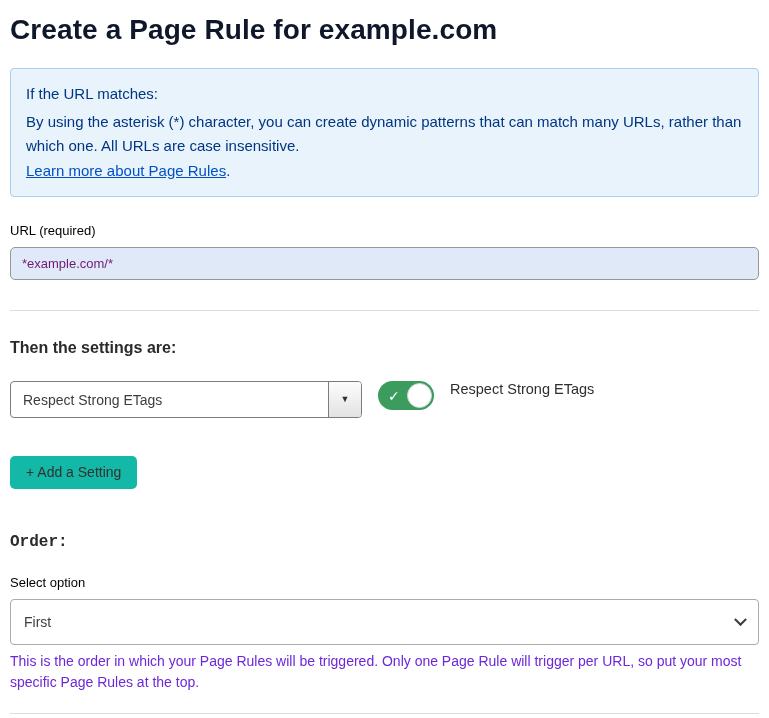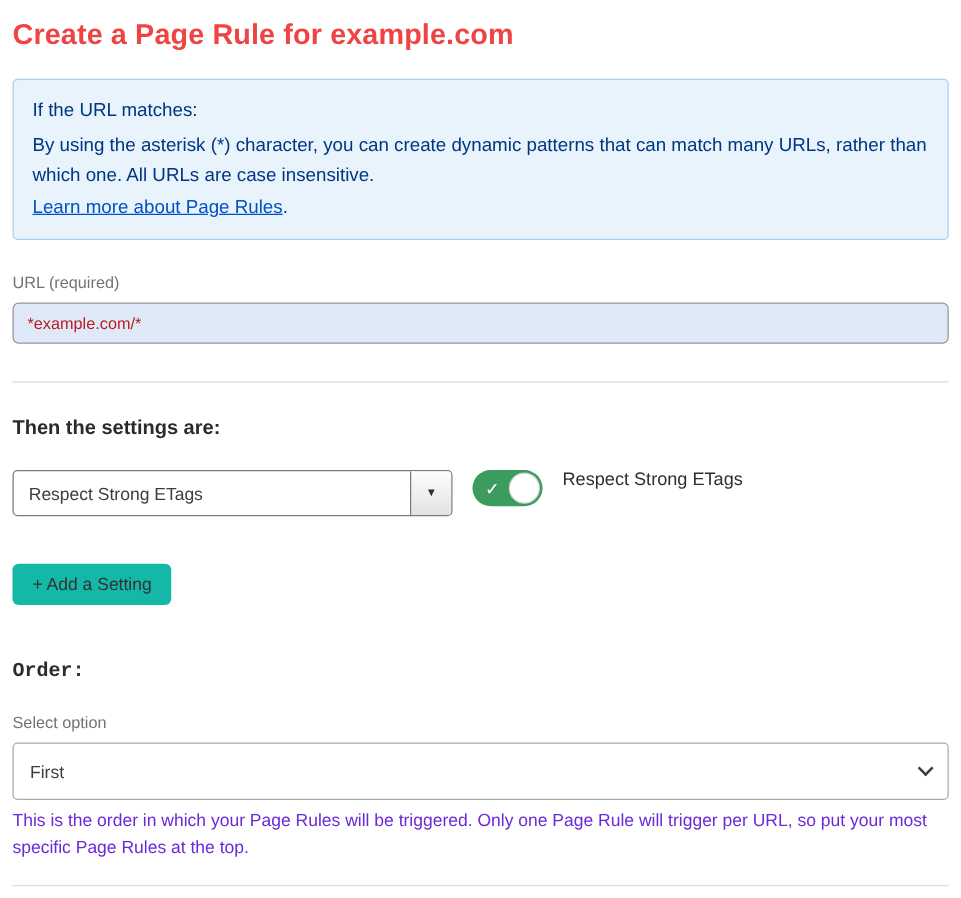--- a/index.html
+++ b/index.html
@@ -6,23 +6,23 @@
   html, body { background: #ffffff; }
   body {
     width: 769px;
     min-height: 718px;
     font-family: "Liberation Sans", "DejaVu Sans", sans-serif;
     color: #313131;
     padding: 12px 10px 20px 10px;
   }
 
   h1.page-title {
-    font-size: 23px;
+    font-size: 28px;
     font-weight: 700;
-    color: #ef4444;
+    color: #0f172a;
     margin: 2px 0 22px 0;
     letter-spacing: 0.1px;
   }
 
   .info-box {
     background: #e8f3fc;
     border: 1px solid #a9cef0;
     border-radius: 4px;
     padding: 13px 15px 14px 15px;
     color: #003681;
@@ -36,34 +36,34 @@
   .info-link {
     color: #0051c3;
     text-decoration: underline;
     cursor: pointer;
   }
   .info-period { color: #003681; }
 
   .field-label {
     display: block;
     font-size: 13px;
-    color: #737373;
+    color: #000000;
     margin-bottom: 9px;
   }
 
   .url-input {
     width: 100%;
     height: 33px;
     background: #dfe9f8;
     border: 1px solid #979797;
     border-radius: 5px;
     padding: 0 11px;
     font-family: inherit;
     font-size: 13px;
-    color: #b91c1c;
+    color: #701a75;
     outline: none;
   }
 
   hr.divider {
     border: none;
     border-top: 1px solid #dcdcdc;
     margin: 30px 0 28px 0;
   }
   hr.bottom-divider { margin: 20px 0 16px 0; }
 

